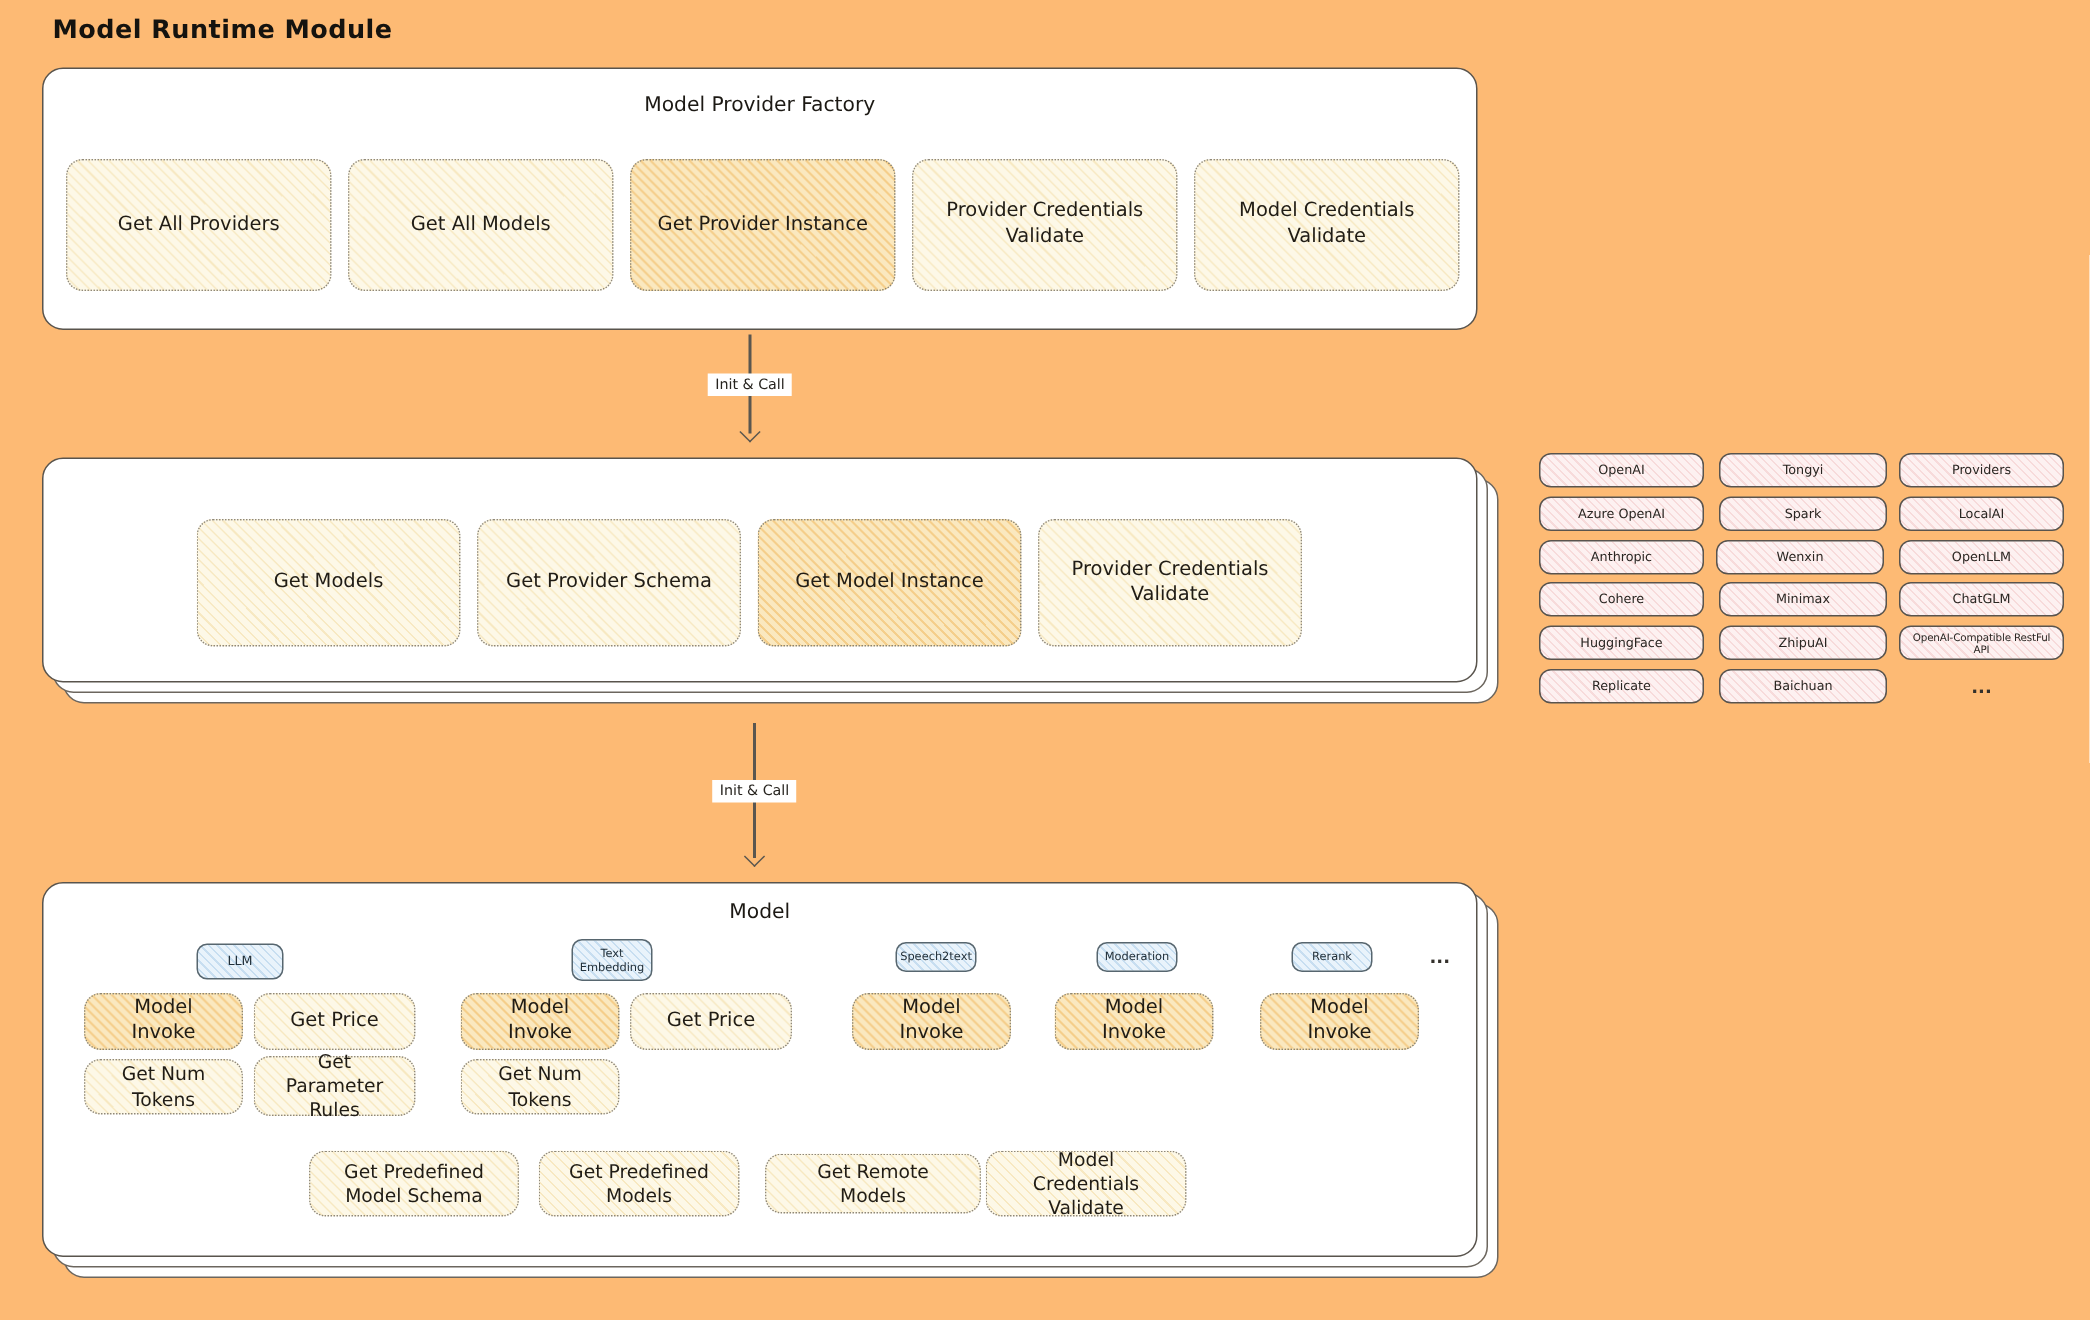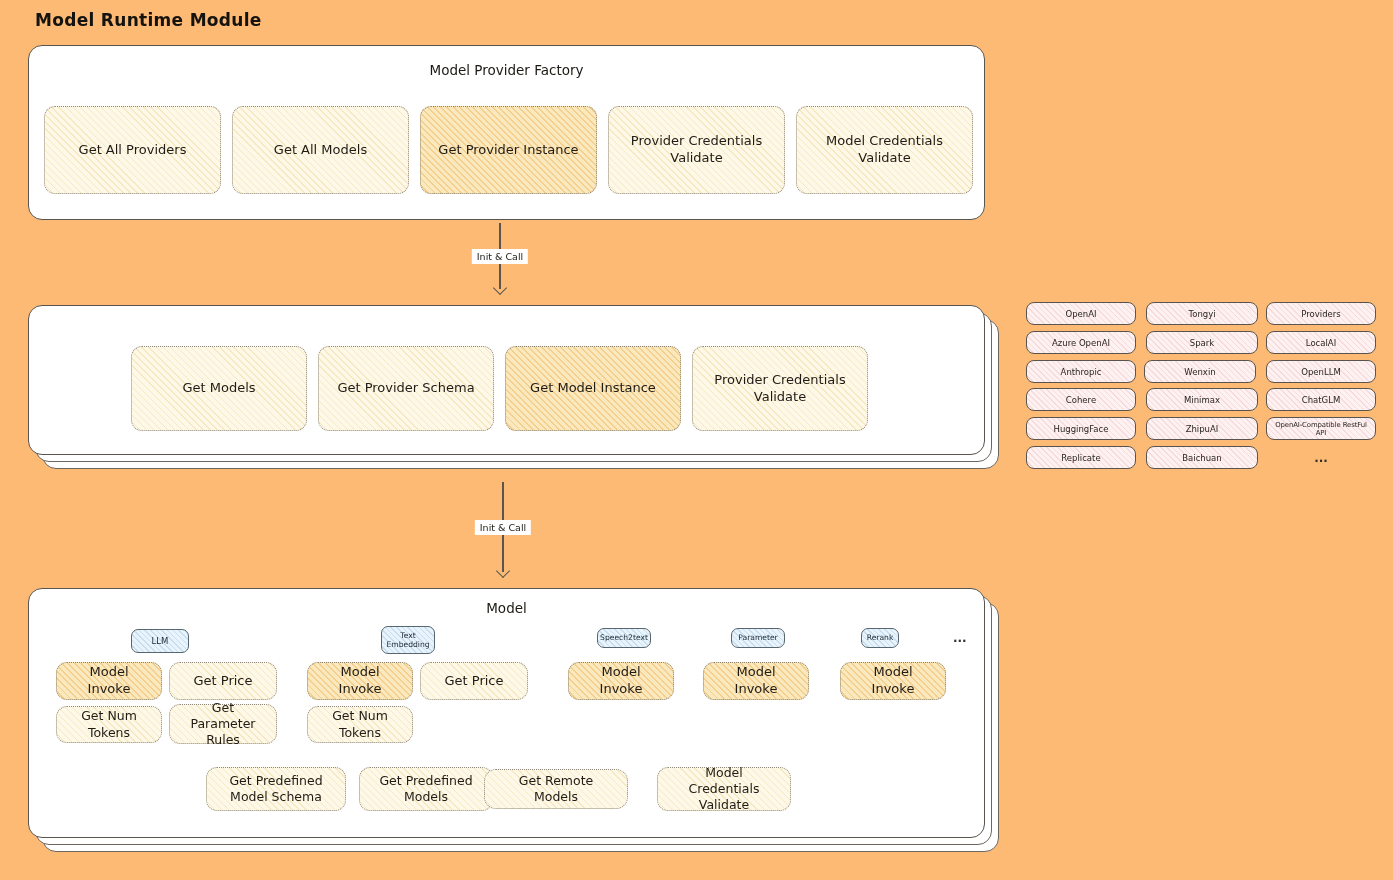--- a/index.html
+++ b/index.html
@@ -136,35 +136,35 @@
   <div class="ghost" style="left:42px;top:602px;width:957px;height:250px;"></div>
   <div class="ghost" style="left:35px;top:595px;width:957px;height:250px;"></div>
   <div class="panel" style="left:28px;top:588px;width:957px;height:250px;">
     <div class="panel-title" style="top:11px;">Model</div>
 
     <div class="tag-blue" style="left:102px;top:40px;width:58px;height:24px;font-size:8.5px;">LLM</div>
     <div class="tag-white" style="left:168px;top:33px;width:67px;height:16px;">Completion Model</div>
     <div class="tag-white" style="left:168px;top:51px;width:67px;height:16px;">Chat Model</div>
     <div class="tag-blue" style="left:352px;top:37px;width:54px;height:28px;">Text Embedding</div>
     <div class="tag-blue" style="left:568px;top:39px;width:54px;height:20px;">Speech2text</div>
-    <div class="tag-blue" style="left:702px;top:39px;width:54px;height:20px;">Parameter</div>
-    <div class="tag-blue" style="left:832px;top:39px;width:38px;height:20px;">Rerank</div>
+    <div class="tag-blue" style="left:702px;top:39px;width:54px;height:20px;">Moderation</div>
+    <div class="tag-blue" style="left:832px;top:39px;width:54px;height:20px;">Rerank</div>
     <div class="tags-more" style="left:924px;top:42px;">...</div>
 
     <div class="node hi" style="left:27px;top:73px;width:106px;height:38px;">Model Invoke</div>
     <div class="node" style="left:140px;top:73px;width:108px;height:38px;">Get Price</div>
     <div class="node hi" style="left:278px;top:73px;width:106px;height:38px;">Model Invoke</div>
     <div class="node" style="left:391px;top:73px;width:108px;height:38px;">Get Price</div>
     <div class="node hi" style="left:539px;top:73px;width:106px;height:38px;">Model Invoke</div>
     <div class="node hi" style="left:674px;top:73px;width:106px;height:38px;">Model Invoke</div>
     <div class="node hi" style="left:811px;top:73px;width:106px;height:38px;">Model Invoke</div>
 
     <div class="node" style="left:27px;top:117px;width:106px;height:37px;font-size:12.5px;">Get Num Tokens</div>
     <div class="node" style="left:140px;top:115px;width:108px;height:40px;font-size:12.5px;">Get Parameter Rules</div>
     <div class="node" style="left:278px;top:117px;width:106px;height:37px;font-size:12.5px;">Get Num Tokens</div>
 
     <div class="node" style="left:177px;top:178px;width:140px;height:44px;font-size:12.5px;">Get Predefined Model Schema</div>
     <div class="node" style="left:330px;top:178px;width:134px;height:44px;font-size:12.5px;">Get Predefined Models</div>
-    <div class="node" style="left:455px;top:180px;width:144px;height:40px;font-size:12.5px;border-radius:12px;">Get Remote Models</div>
+    <div class="node" style="left:481px;top:180px;width:144px;height:40px;font-size:12.5px;">Get Remote Models</div>
     <div class="node" style="left:628px;top:178px;width:134px;height:44px;font-size:12.5px;">Model Credentials Validate</div>
   </div>
 
 </div>
 
 </body></html>

